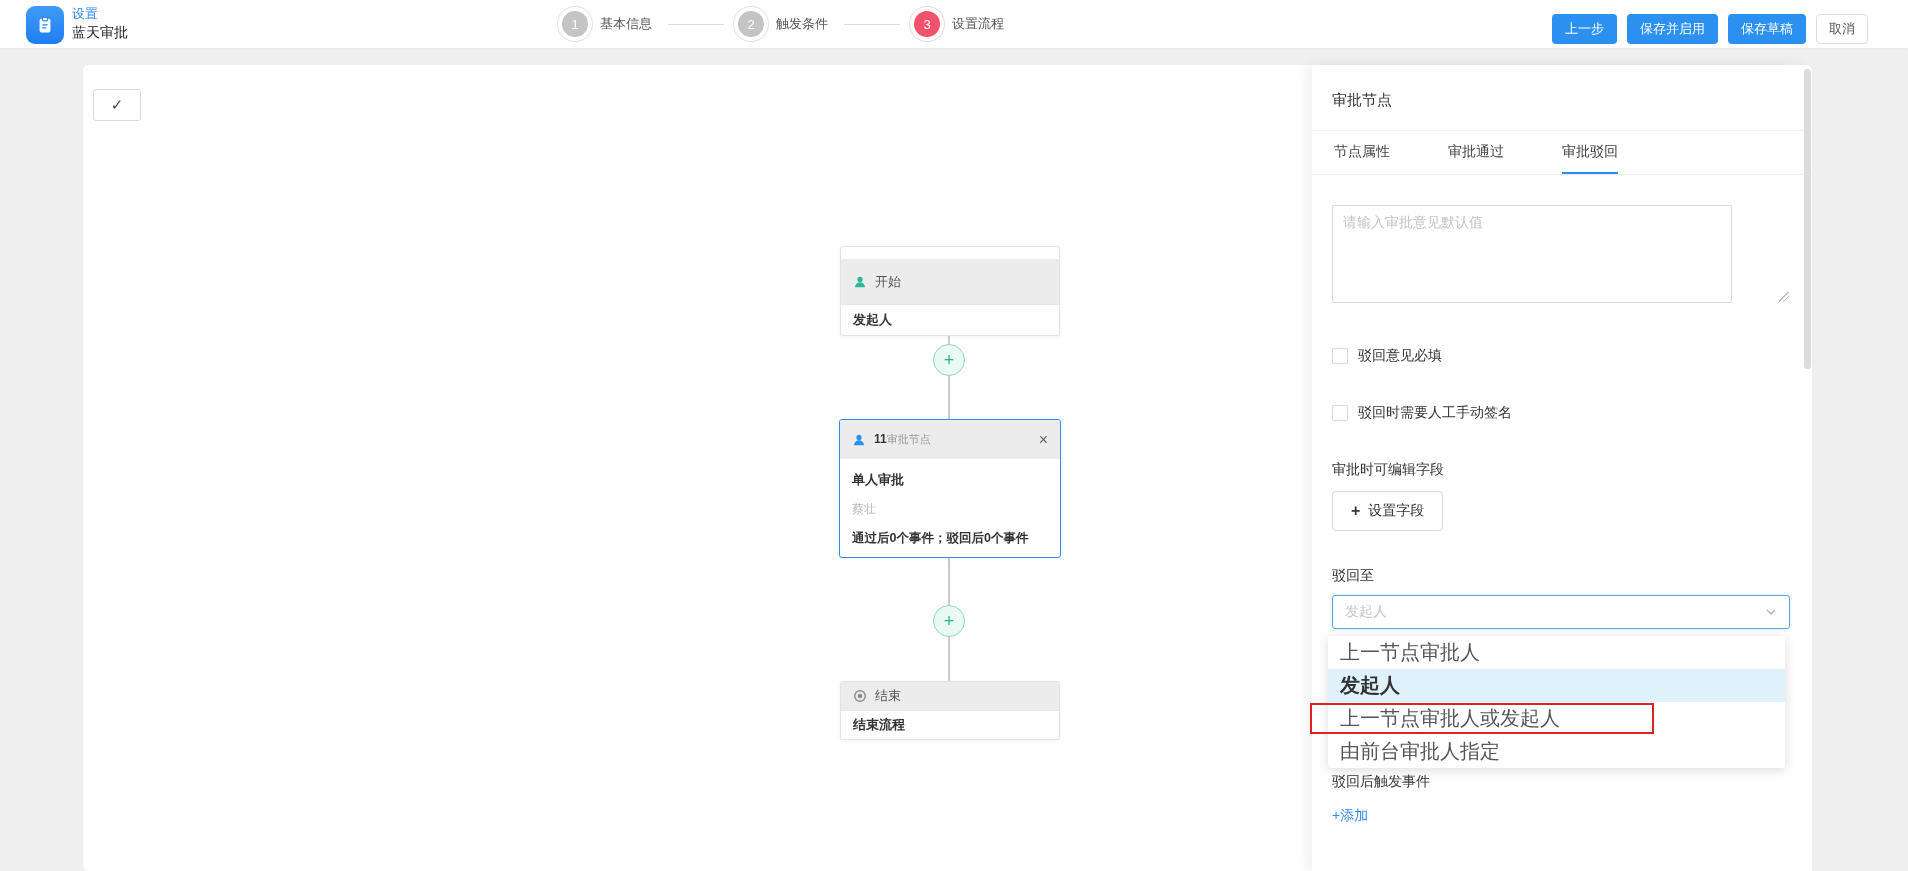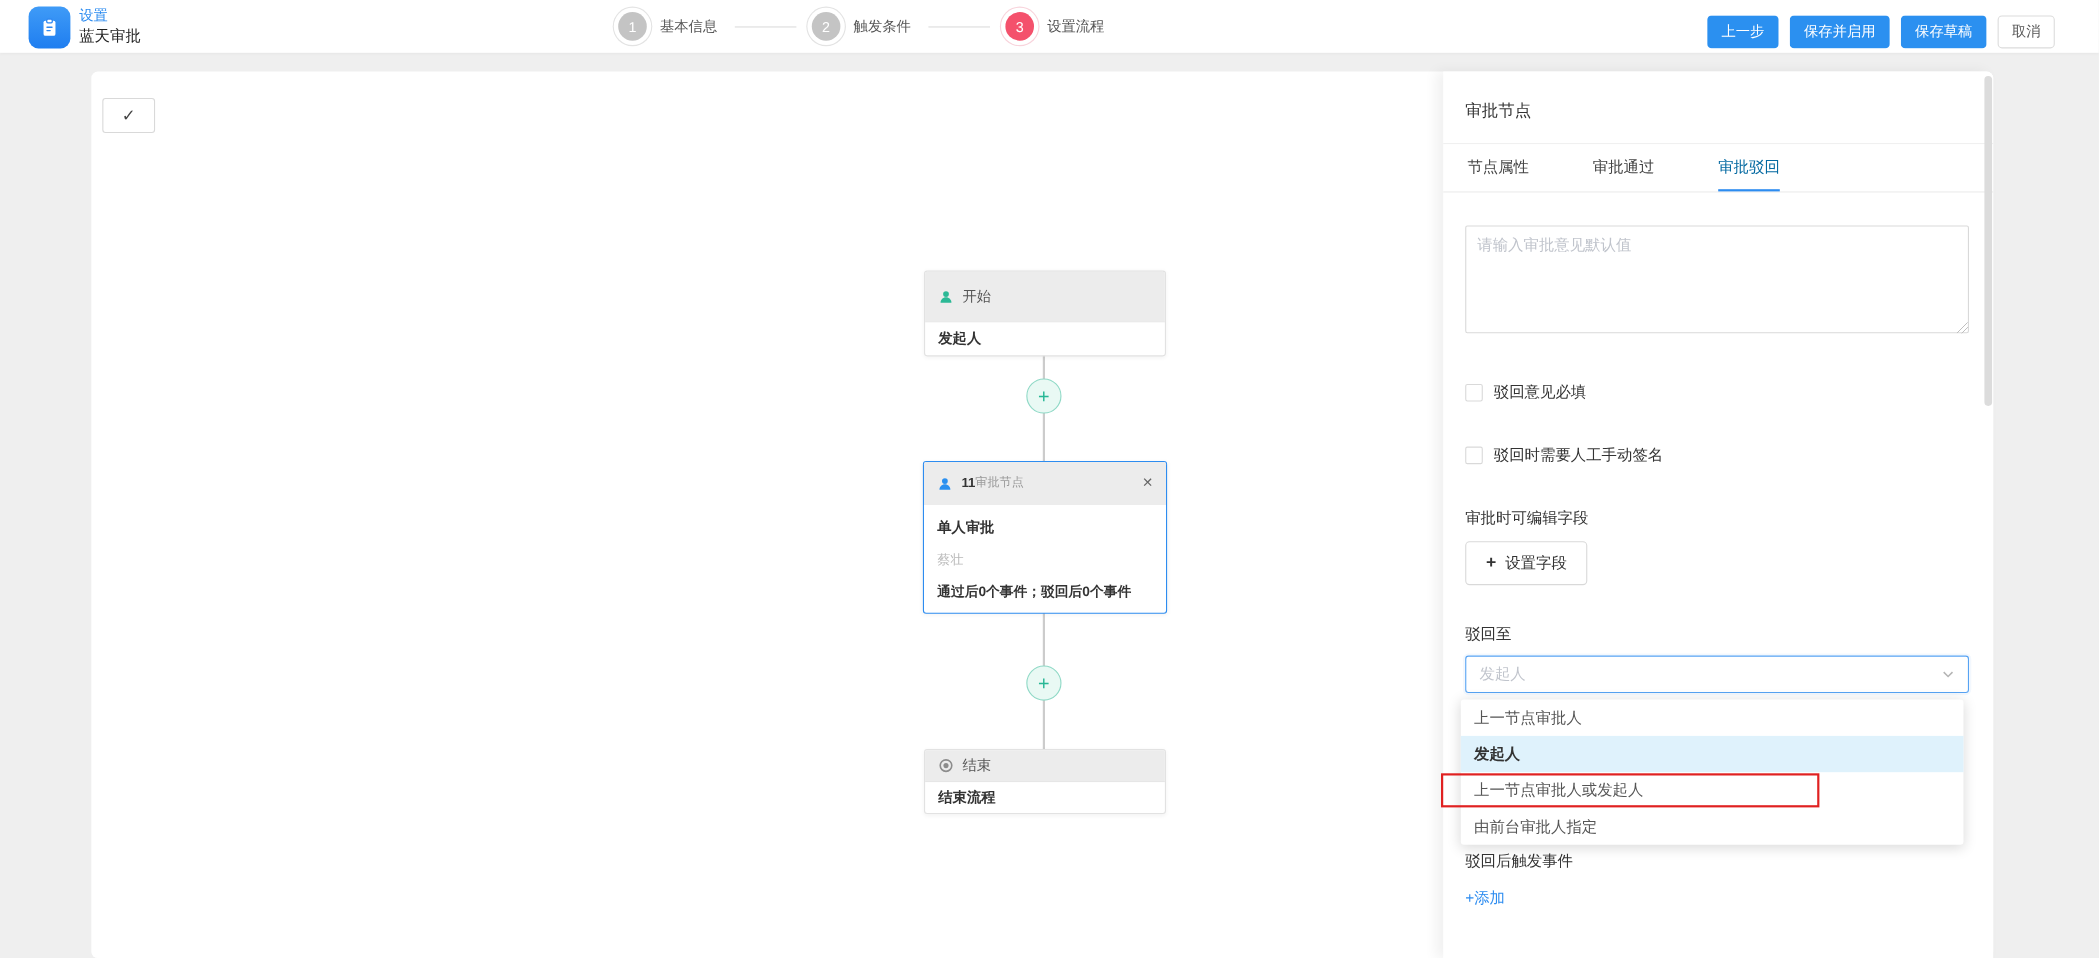--- a/index.html
+++ b/index.html
@@ -41,21 +41,21 @@
     box-shadow:0 1px 4px rgba(0,0,0,0.05); font-size:13px; }
   .node-hd { background:#ececec; display:flex; align-items:center; padding:0 12px; gap:8px;
     border-radius:2px 2px 0 0; color:#555; }
   .node-bd { padding:0 12px; display:flex; align-items:center; font-weight:bold; color:#333;
     border-top:1px solid #e6e6e6; }
   .icon-person { width:14px; height:14px; flex:0 0 auto; }
   .icon-person.green { color:#2cb996; }
   .icon-person.blue { color:#2b90f0; }
 
   .node-start { left:757px; top:181px; }
-  .node-start .node-hd { height:45px; }
+  .node-start .node-hd { height:45px;margin-top:12px; }
   .node-start .node-bd { height:31px; }
 
   .node-approval { left:756px; top:354px; width:222px; border:1px solid #2d8cf0; }
   .node-approval .node-hd { height:39px; }
   .nh-titles { display:flex; flex-direction:row; line-height:1.15; flex:1; }
   .nh-id { font-size:12px; font-weight:bold; color:#333; }
   .nh-type { font-size:11px; color:#999; }
   .nh-close { color:#666; font-size:16px; cursor:pointer; line-height:1; }
   .na-body { padding:4px 12px 10px; }
   .na-row1 { font-weight:bold; font-size:13px; color:#333; margin-top:8px; }
@@ -73,26 +73,26 @@
   .plus2 { left:850px; top:540px; }
 
   
   .panel { position:absolute; left:1312px; top:65px; width:500px; height:806px; background:#fff;
     border-radius:0 6px 0 0; box-shadow:-6px 0 12px rgba(0,0,0,0.06); z-index:10; }
   .panel-title { height:66px; padding:26px 20px 0; font-size:15px; color:#333;
     border-bottom:1px solid #f0f0f0; }
   .tabs { height:44px; display:flex; align-items:stretch; padding:0 22px; border-bottom:1px solid #ececec; }
   .tab { display:flex; align-items:center; font-size:14px; color:#444; margin-right:58px;
     cursor:pointer; border-bottom:2px solid transparent; }
-  .tab.active { color:#0369a1; border-bottom-color:#2d8cf0; }
+  .tab.active { color:#404040; border-bottom-color:#2d8cf0; }
 
   .panel-body { padding:20px; position:relative; }
   .f-label { font-size:14px; color:#333; }
   .ta-wrap { position:relative; margin-top:10px; }
-  textarea.opinion { width:458px; height:98px; border:1px solid #d9d9d9; border-radius:2px;
+  textarea.opinion { width:400px; height:98px; border:1px solid #d9d9d9; border-radius:2px;
     padding:8px 10px; font-size:14px; font-family:"Liberation Sans",sans-serif; resize:none;
     color:#333; outline:none; }
   textarea.opinion::placeholder { color:#c0c4cc; }
   .resize-corner { position:absolute; right:3px; bottom:5px; width:10px; height:10px; pointer-events:none;
     background:linear-gradient(135deg, transparent 45%, #bfbfbf 45%, #bfbfbf 52%, transparent 52%,
       transparent 68%, #bfbfbf 68%, #bfbfbf 75%, transparent 75%); }
 
   .chk-row { display:flex; align-items:center; margin-top:40px; }
   .chk-row.second { margin-top:39px; }
   .chk-box { width:16px; height:16px; border:1px solid #d9d9d9; border-radius:2px; background:#fff;
@@ -106,21 +106,21 @@
   .plus-glyph { font-size:16px; font-weight:bold; color:#333; }
 
   .lbl-rejectto { margin-top:36px; }
   .select { margin-top:10px; width:458px; height:34px; border:1px solid #57a3f3; border-radius:3px;
     display:flex; align-items:center; padding:0 12px; cursor:pointer;
     box-shadow:0 0 0 2px rgba(45,140,240,0.06); }
   .select-value { flex:1; font-size:14px; color:#c0c4cc; }
 
   .dropdown { position:absolute; left:16px; top:461px; width:457px; background:#fff; border-radius:3px;
     box-shadow:0 2px 12px rgba(0,0,0,0.15); z-index:30; padding:0; }
-  .dd-row { height:33px; display:flex; align-items:center; padding:0 12px; font-size:14px; color:#555;
+  .dd-row { height:33px; display:flex; align-items:center; padding:0 12px; font-size:20px; color:#555;
     cursor:pointer; }
   .dd-row.selected { background:#dff2fc; color:#333; font-weight:bold; }
 
   .annotation { position:absolute; left:-2px; top:528px; width:344px; height:31px;
     border:2px solid #e02121; z-index:40; pointer-events:none; }
 
   .lbl-trigger { margin-top:144px; }
   .add-link { margin-top:16px; font-size:14px; color:#2d8cf0; cursor:pointer; display:inline-block; }
 
   .scroll-thumb { position:absolute; right:1px; top:4px; width:7px; height:300px; background:#dcdcdc;

